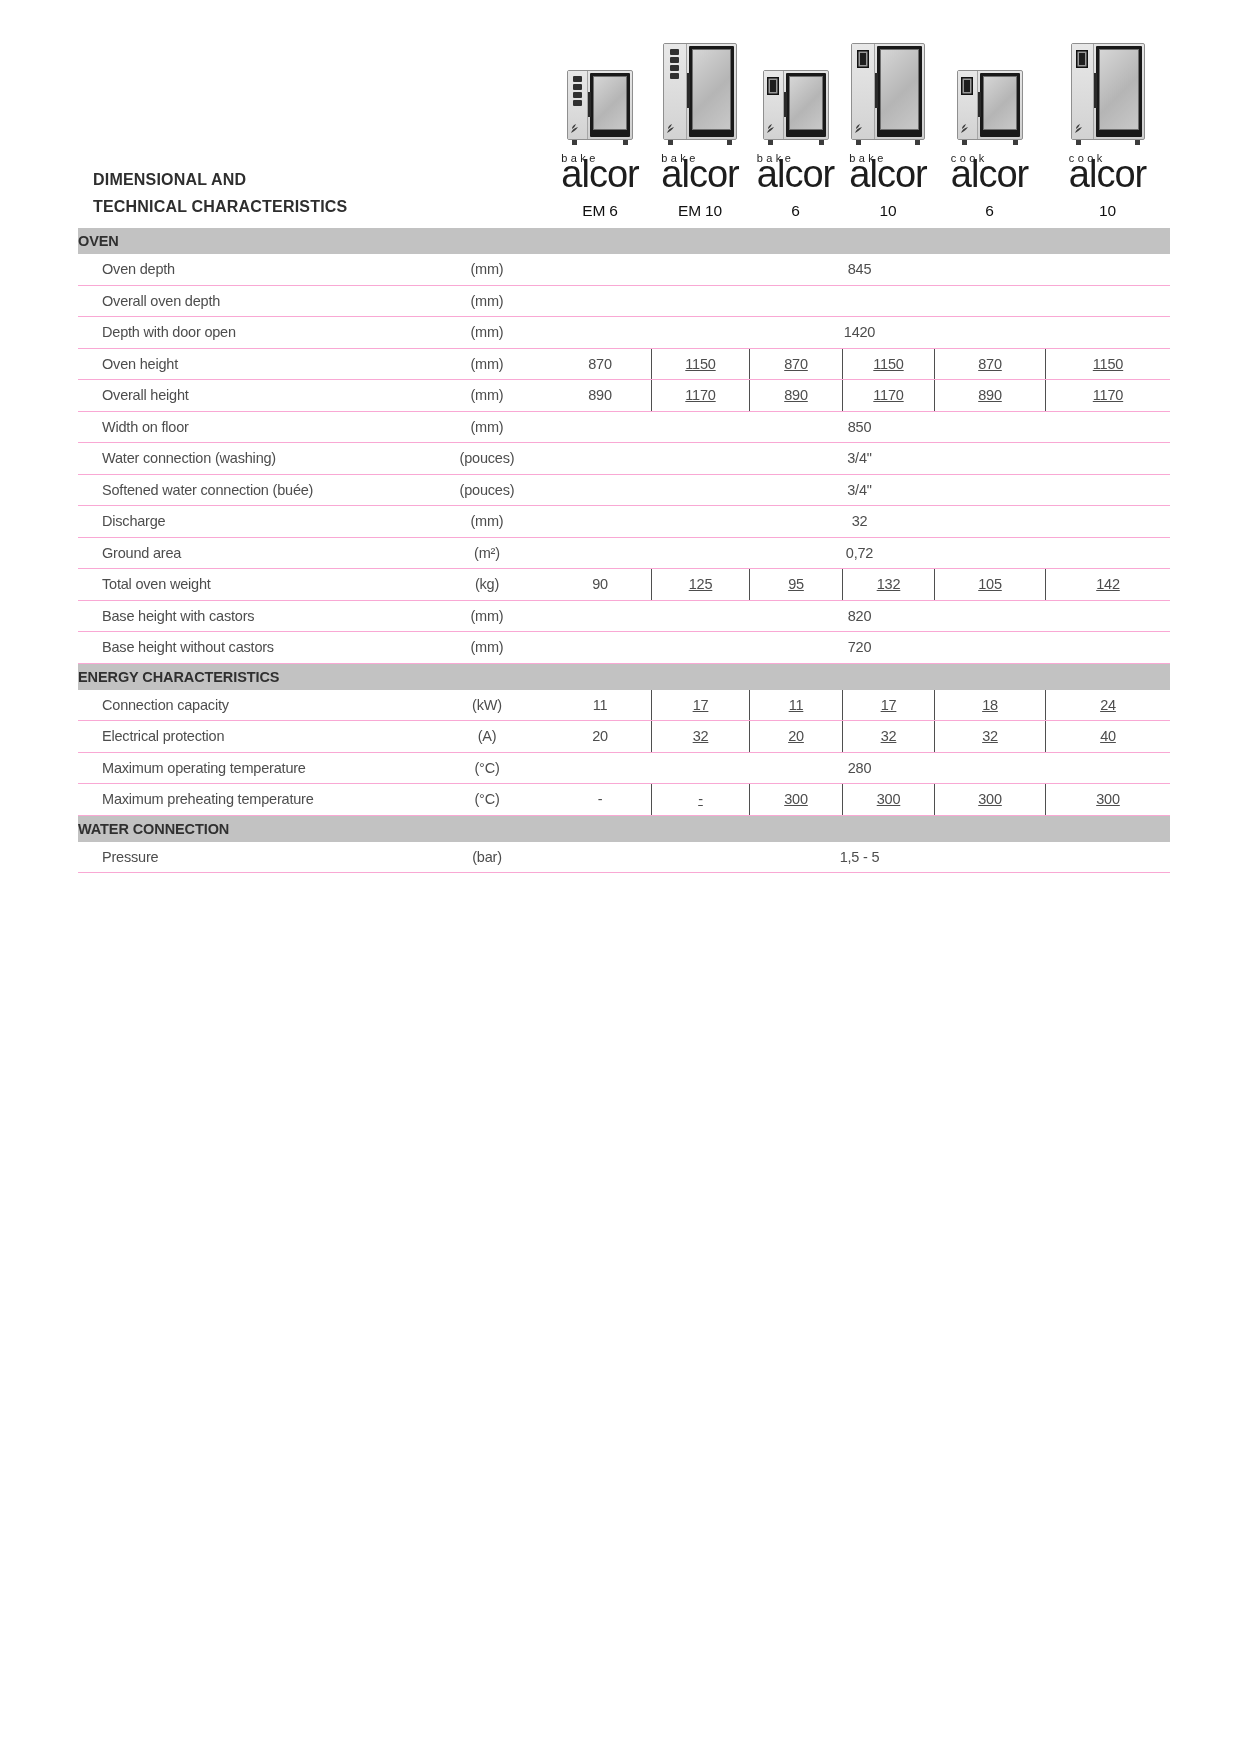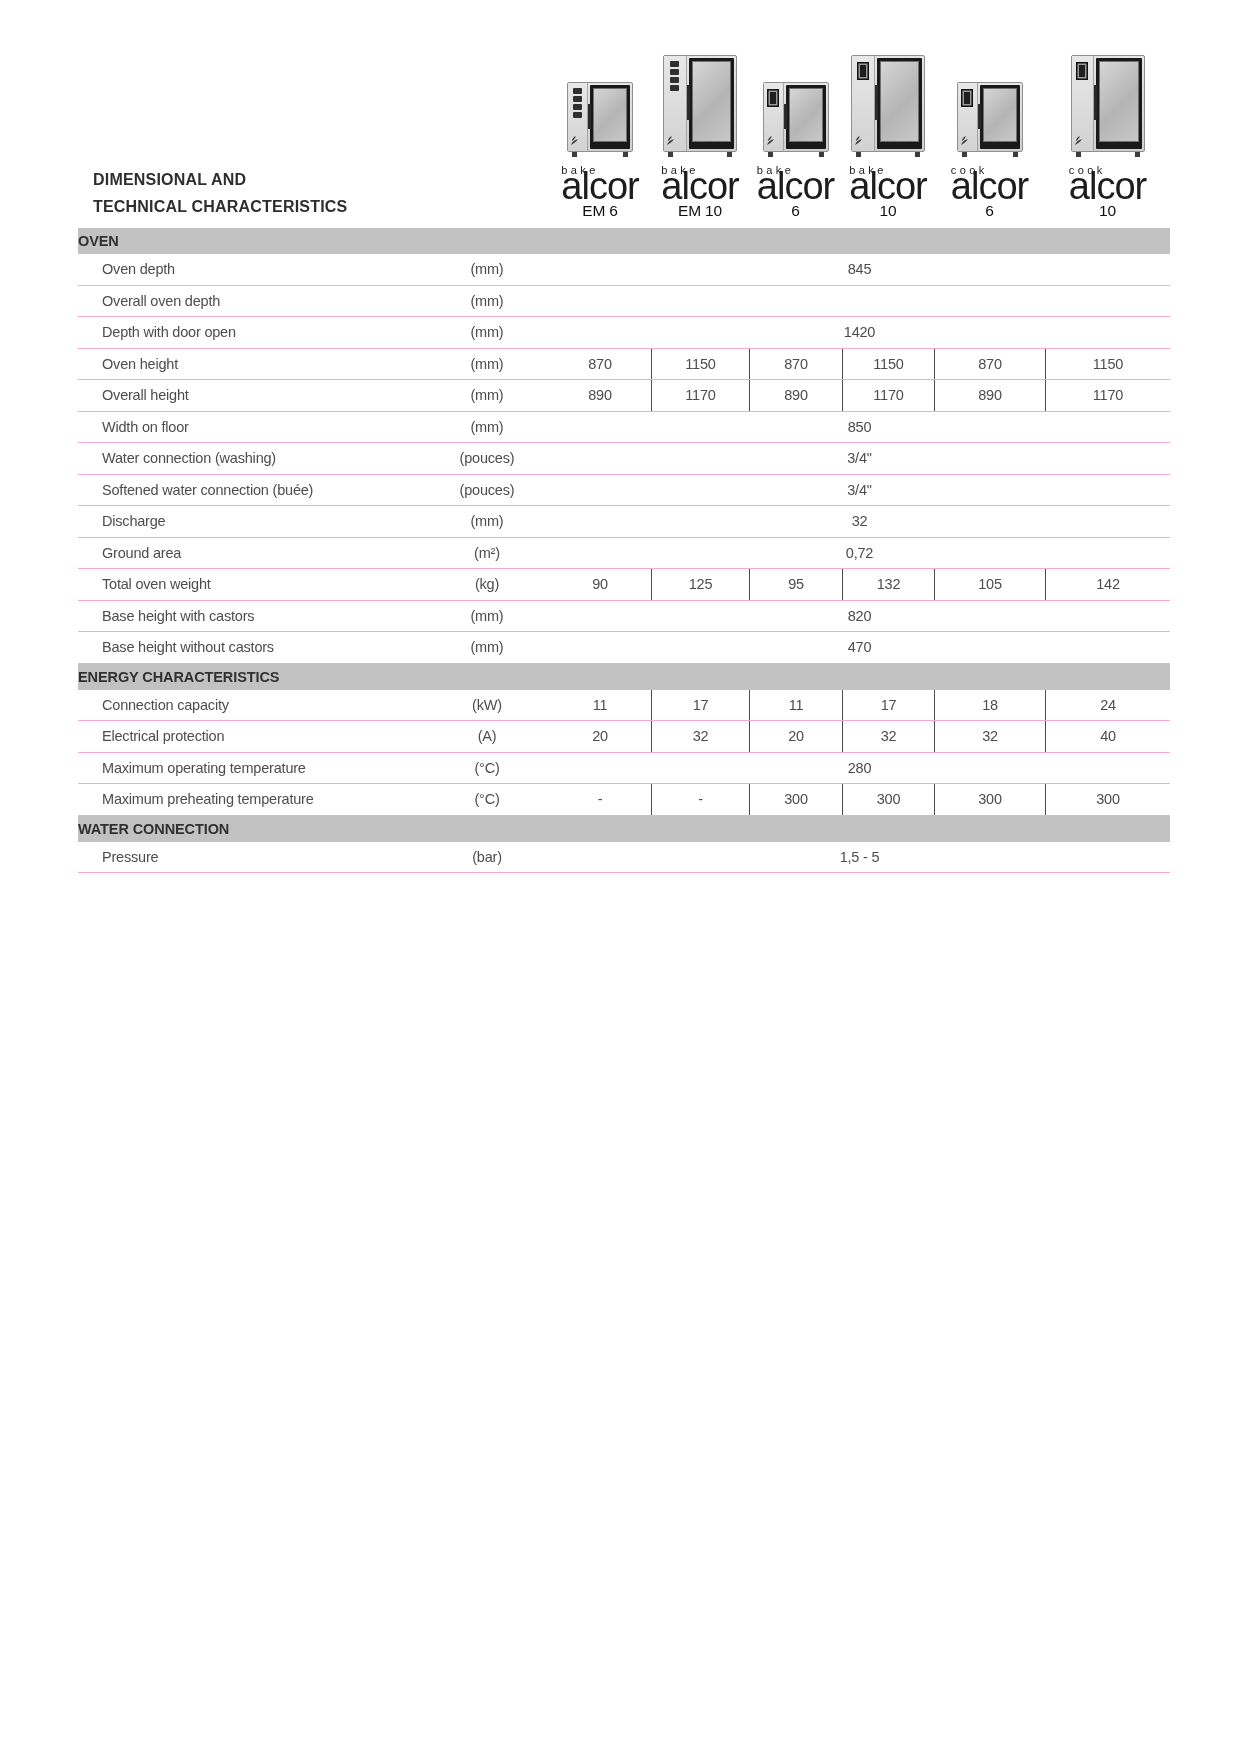--- a/index.html
+++ b/index.html
@@ -12,21 +12,21 @@
 
   
   .products{position:absolute;left:0;top:0;width:1241px;height:228px;}
   .product{position:absolute;top:38px;height:182px;width:124px;
            display:flex;flex-direction:column;align-items:center;justify-content:flex-end;}
   .logo{margin-top:9px;position:relative;text-align:center;line-height:1;}
   .logo .variant{display:block;font-size:11px;letter-spacing:3.4px;color:#1d1d1d;
                  line-height:9px;text-align:left;}
   .logo .brand{display:block;font-size:38px;line-height:22px;color:#1d1d1d;
                letter-spacing:-1px;}
-  .model{font-size:15.5px;color:#101010;margin-top:5px;letter-spacing:-0.2px;}
+  .model{font-size:15.5px;color:#101010;margin-top:17px;letter-spacing:-0.2px;}
 
   
   .oven{display:flex;flex-direction:column;}
   .oven.short{width:66px;height:75px;}
   .oven.tall{width:74px;height:102px;}
   .chassis{flex:1;display:flex;border:1px solid #8f8f8f;border-radius:2px;
            background:linear-gradient(180deg,#e6e6e6,#cfcfcf);min-height:0;}
   .cpanel{width:30%;position:relative;background:linear-gradient(180deg,#e8e8e8,#d2d2d2);
           border-right:1px solid #a5a5a5;}
   .btncol{margin-top:5px;}
@@ -45,21 +45,21 @@
   
   .spec-table{position:absolute;left:78px;top:228px;width:1092px;}
   .band{height:26px;background:#c2c2c2;display:flex;align-items:center;
         box-sizing:border-box;font-weight:bold;font-size:14.5px;
         color:#303030;letter-spacing:-0.1px;}
   .trow{display:grid;grid-template-columns:347px 124px 102px 98px 93px 92px 111px 125px;
         height:31.5px;border-bottom:1px solid #f9a8d4;box-sizing:border-box;
         align-items:stretch;font-size:14.5px;color:#4d4d4d;letter-spacing:-0.2px;}
   .cell{display:flex;align-items:center;justify-content:center;}
   .cell.label{justify-content:flex-start;padding-left:24px;}
-  .cell.val + .cell.val{border-left:1.5px solid #4f4f4f;}
+  .cell.val + .cell.val{border-left:1.5px solid #4f4f4f;text-decoration:underline;}
   .cell.spanval{grid-column:3 / 9;}
 </style>
 </head>
 <body>
 
 <div class="page">
 
   <div class="title">
     <div>DIMENSIONAL AND</div>
     <div>TECHNICAL CHARACTERISTICS</div>
@@ -308,21 +308,21 @@
         <div class="cell val">142</div>
       </div>
       <div class="trow">
         <div class="cell label">Base height with castors</div>
         <div class="cell unit">(mm)</div>
         <div class="cell spanval">820</div>
       </div>
       <div class="trow">
         <div class="cell label">Base height without castors</div>
         <div class="cell unit">(mm)</div>
-        <div class="cell spanval">470</div>
+        <div class="cell spanval">720</div>
       </div>
       <div class="band">
         <span>ENERGY CHARACTERISTICS</span>
       </div>
       <div class="trow">
         <div class="cell label">Connection capacity</div>
         <div class="cell unit">(kW)</div>
         <div class="cell val">11</div>
         <div class="cell val">17</div>
         <div class="cell val">11</div>

